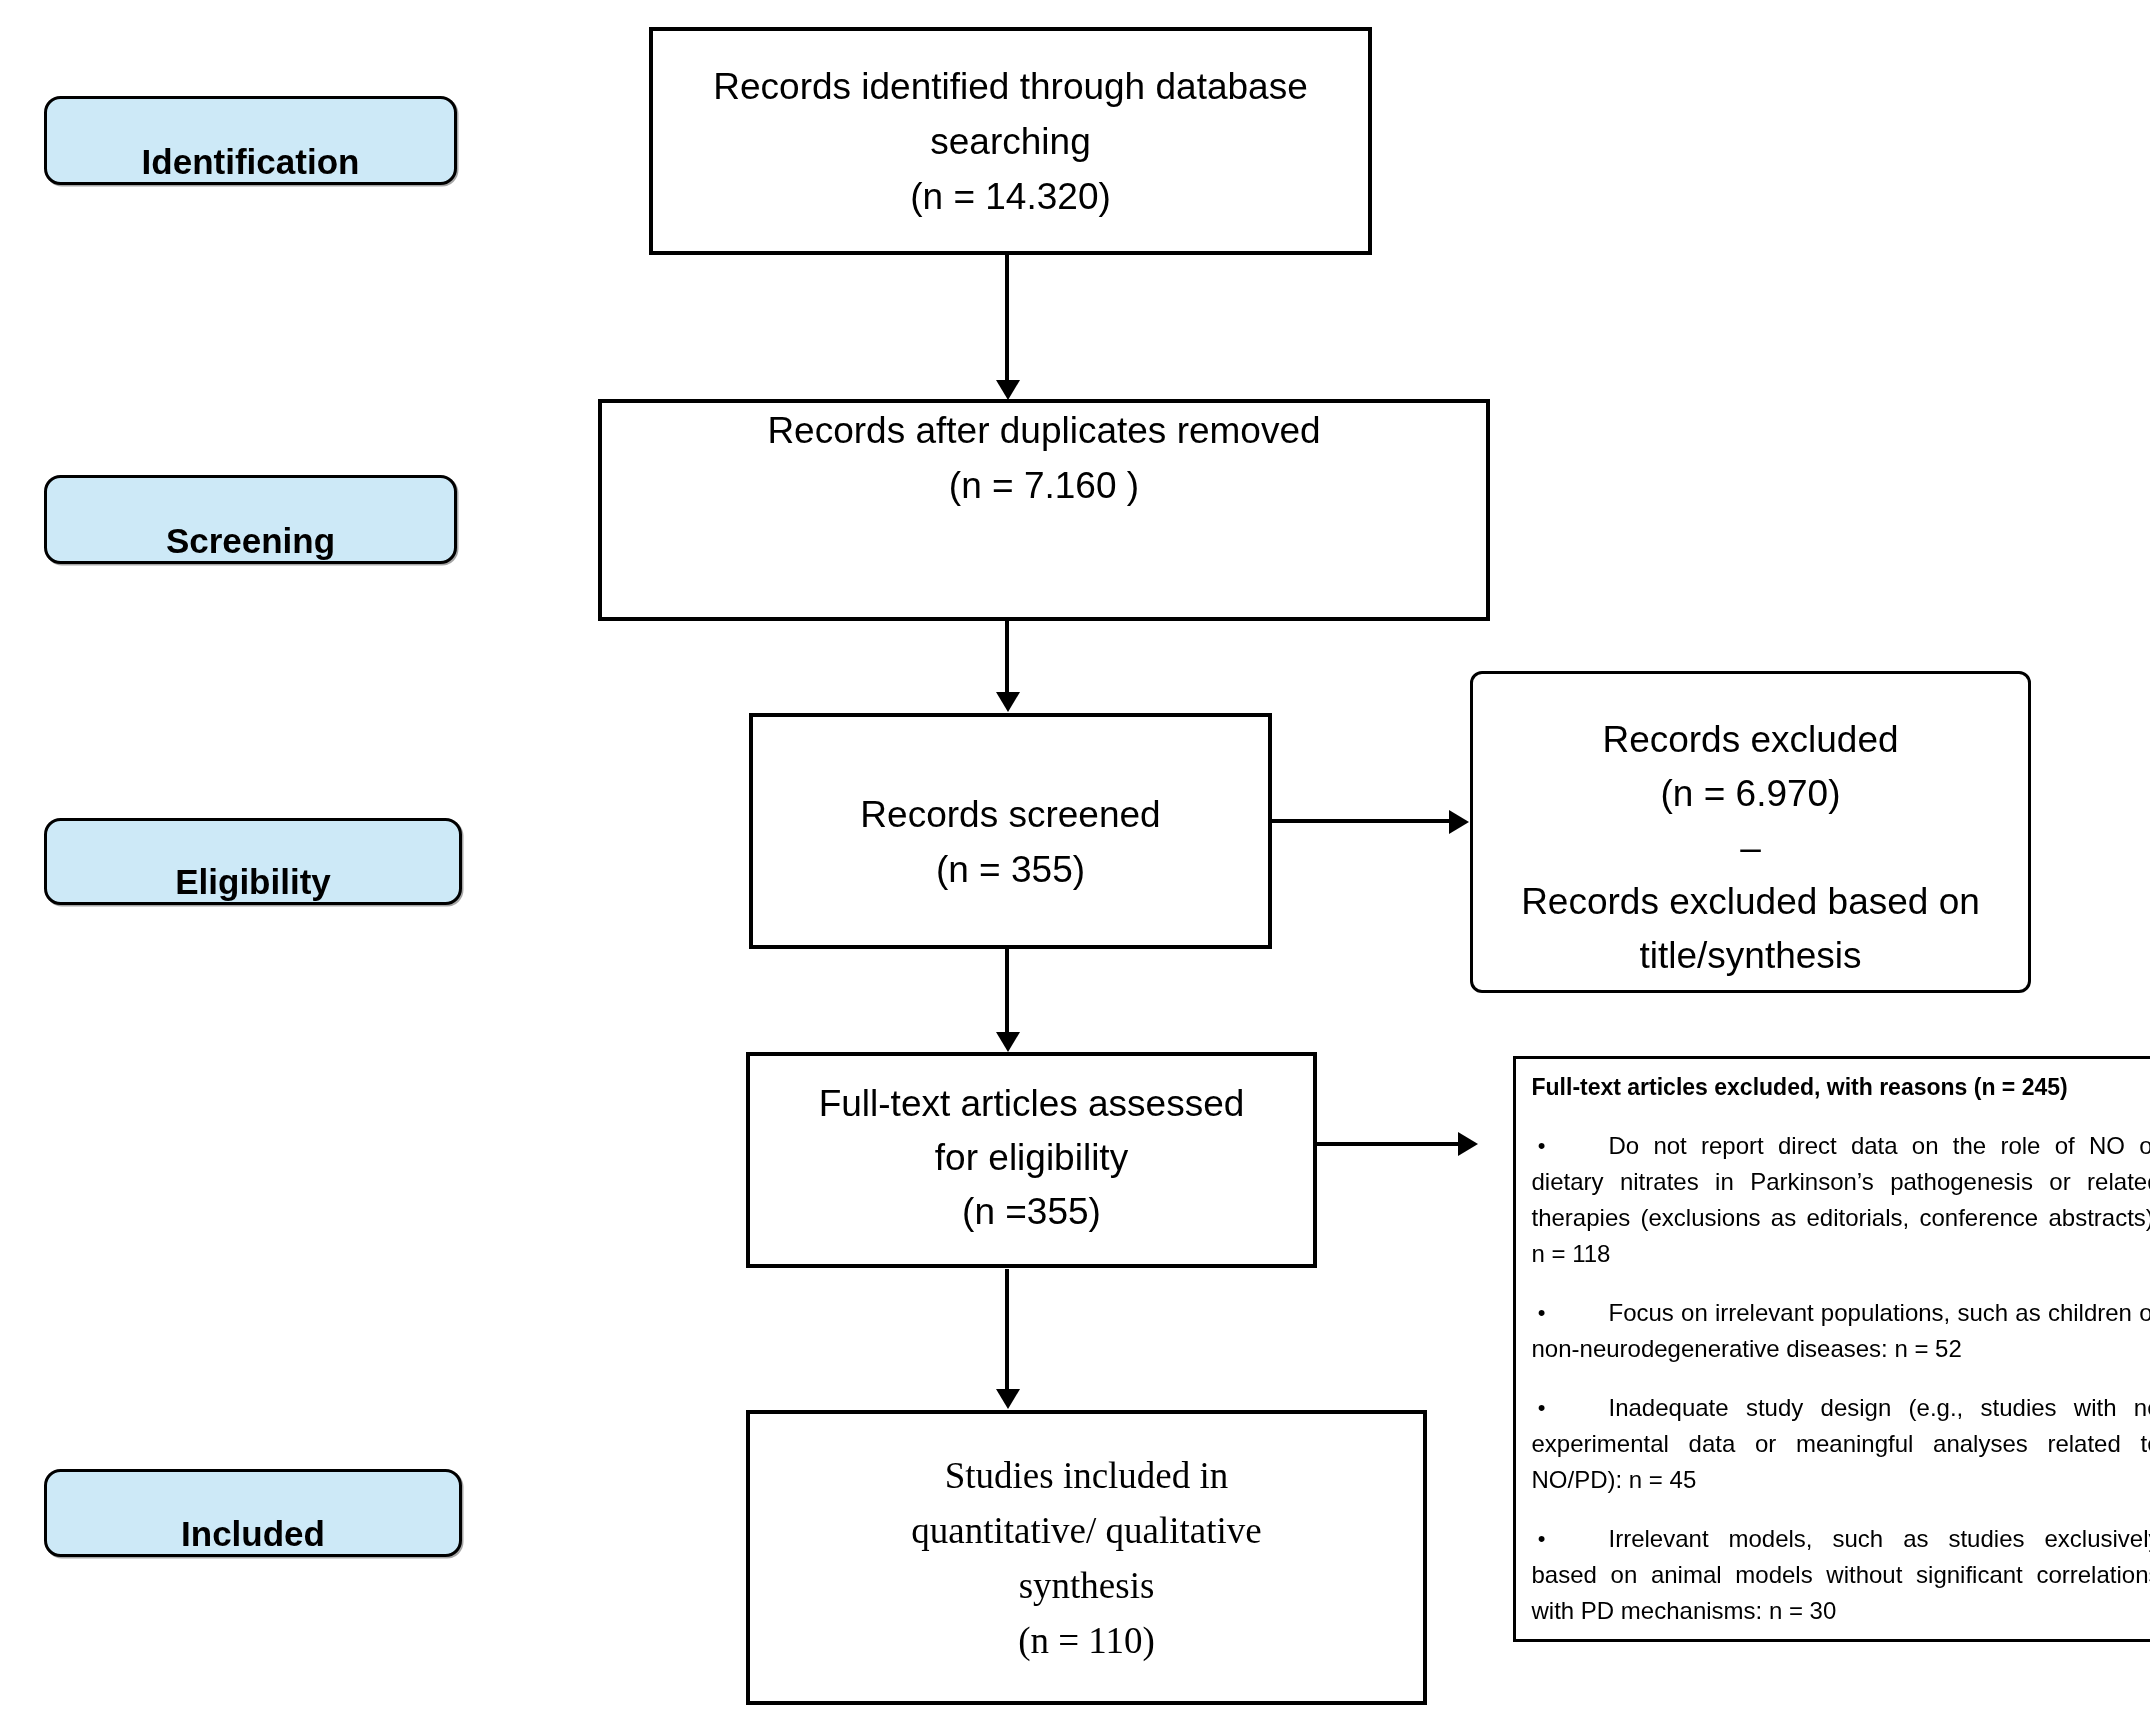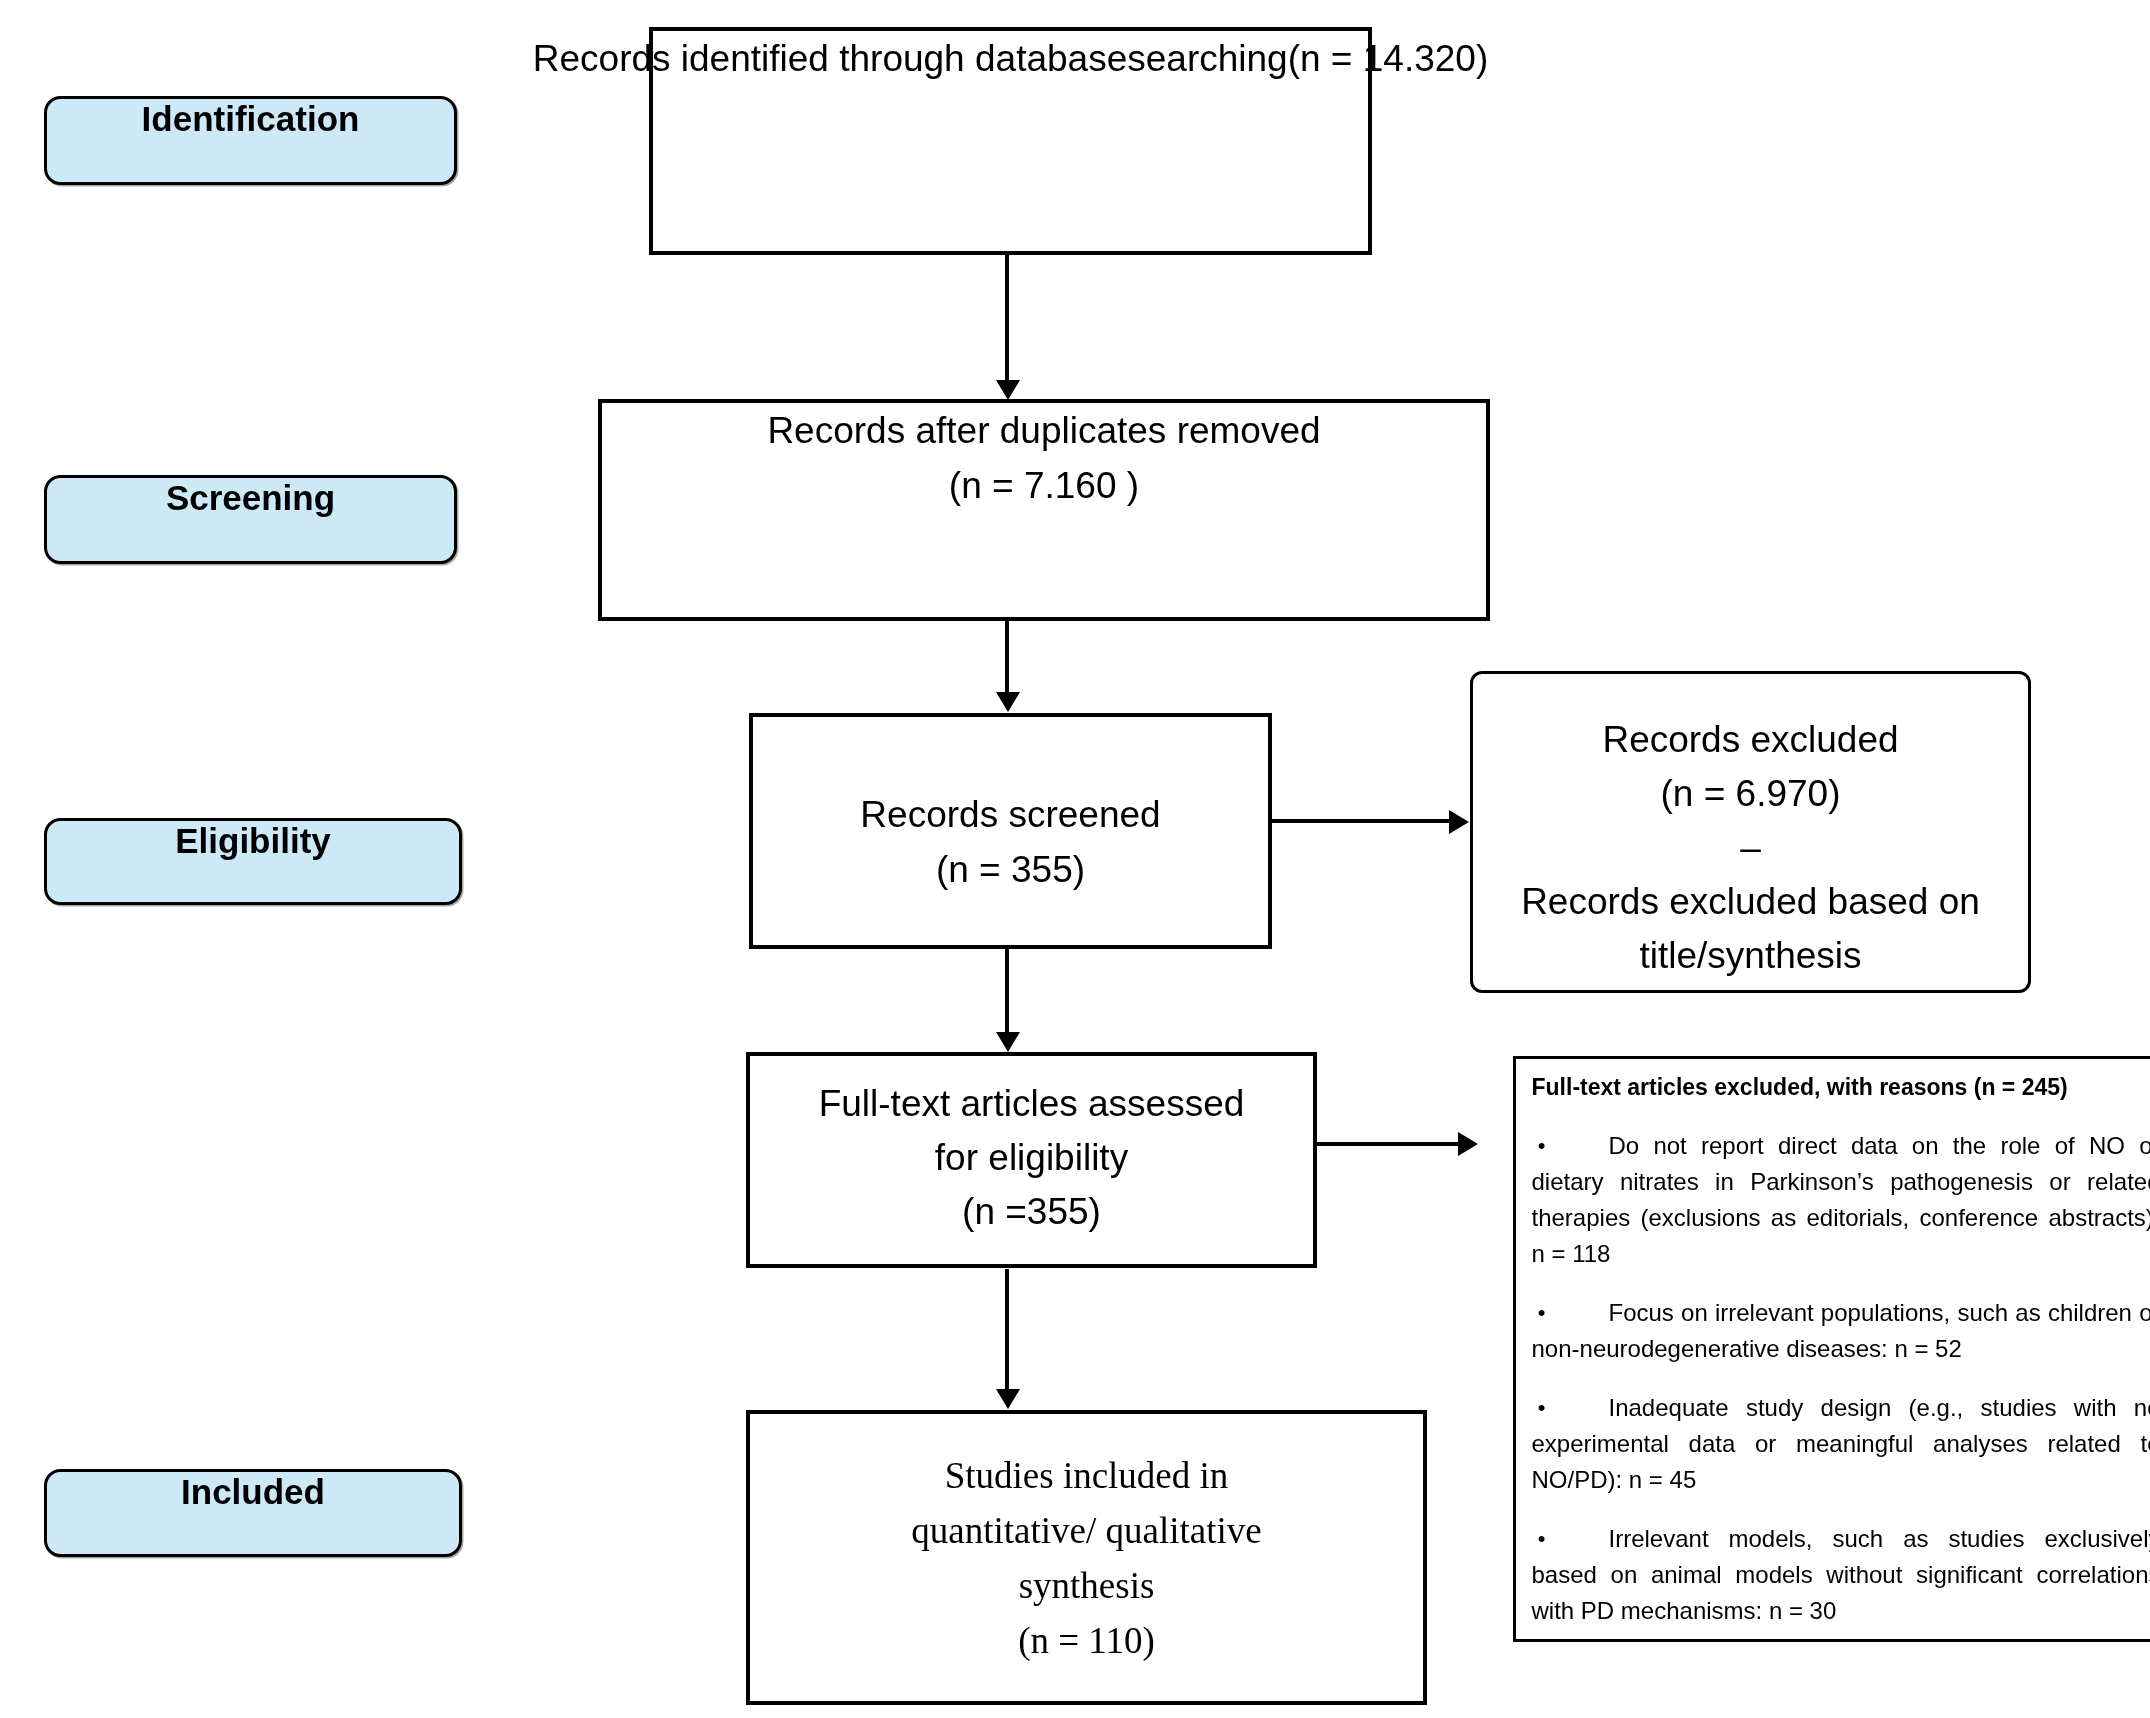--- a/index.html
+++ b/index.html
@@ -13,21 +13,21 @@
     overflow: hidden;
   }
   
   .stage {
     position: absolute;
     background: #cde9f7;
     border: 3.6px solid #000000;
     border-radius: 16.5px;
     box-sizing: border-box;
     display: flex;
-    align-items: flex-start;
+    align-items: flex-end;
     justify-content: center;
     font-size: 35px;
     font-weight: bold;
     box-shadow: 1.5px 1.5px 0 rgba(0,0,0,0.35);
   }
   
   .fbox {
     position: absolute;
     background: #ffffff;
     border: 4.1px solid #000000;
@@ -98,21 +98,21 @@
   <div class="stage" style="left:44px; top:475px; width:413px; height:89px;">
     <span>Screening</span>
   </div>
   <div class="stage" style="left:44px; top:818px; width:418px; height:87px;">
     <span>Eligibility</span>
   </div>
   <div class="stage" style="left:44px; top:1469px; width:418px; height:88px;">
     <span>Included</span>
   </div>
 
-  <div class="fbox" style="left:649px; top:27px; width:723px; height:228px; display:flex; flex-direction:row; justify-content:center;">
+  <div class="fbox" style="left:649px; top:27px; width:723px; height:228px; display:flex; flex-direction:column; justify-content:center;">
     <div class="line">Records identified through database</div>
     <div class="line">searching</div>
     <div class="line">(n = 14.320)</div>
   </div>
 
   <div class="fbox" style="left:598px; top:399px; width:892px; height:222px; ">
     <div class="line">Records after duplicates removed</div>
     <div class="line">(n = 7.160 )</div>
   </div>
 

